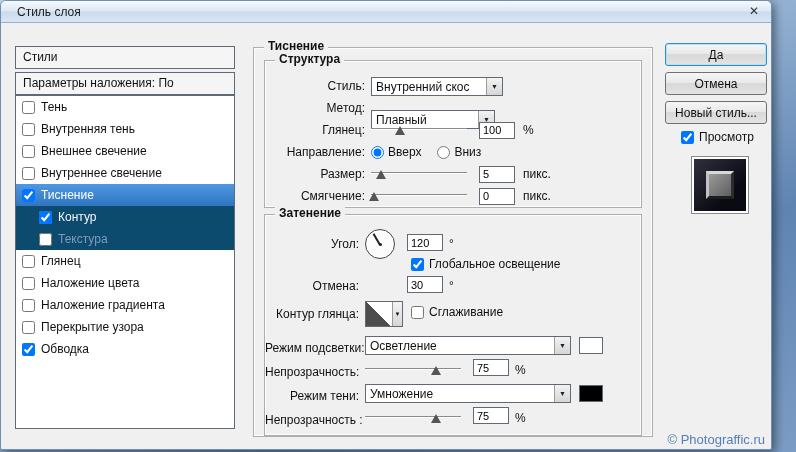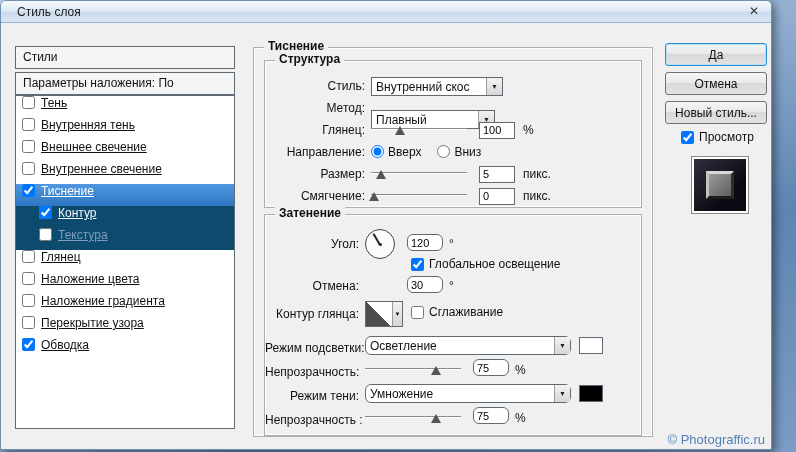--- a/index.html
+++ b/index.html
@@ -34,21 +34,21 @@
   .hdr-box {
     position:absolute; left:0; right:0; height:23px;
     border:1px solid #5f6a75; background:#f5f5f5;
     line-height:21px; padding-left:7px;
   }
   .hdr2 { top:26px; }
   .list-box {
     position:absolute; left:0; right:0; top:49px; bottom:0;
     border:1px solid #5f6a75; background:#fff; overflow:hidden;
   }
-  .lrow { display:flex; height:22px; padding-left:6px; gap:6px;text-decoration:underline; }
+  .lrow { display:flex; align-items:center; height:22px; padding-left:6px; gap:6px; }
   .lrow.sel { background:linear-gradient(#4f97e0,#2e76c1); color:#fff; }
   .lrow.sub { padding-left:23px; background:#0c4a6e; color:#f5f8fc; }
   .lrow.sub.dim { color:#7f9cbd; }
   input[type=checkbox], input[type=radio] { width:13px; height:13px; margin:0; flex:0 0 auto; }
 
   
   .group { position:absolute; border:1px solid #aeaeae; box-shadow:inset 0 0 0 1px #fdfdfd; }
   .legend {
     position:absolute; top:-9px; left:10px; background:#f0f0f0;
     padding:0 4px; font-weight:bold; white-space:nowrap;
@@ -76,26 +76,26 @@
     width:36px; height:17px; border:1px solid #5f6a75; background:#fff;
     font-family:"Liberation Sans",sans-serif; font-size:11px; padding:0 3px;
   }
   .slider { position:relative; width:96px; height:16px; margin-right:12px; }
   .track { position:absolute; left:0; right:0; top:6px; height:2px; background:#8a8a8a; border-bottom:1px solid #fff; }
   .thumb {
     position:absolute; top:4px; width:0; height:0; margin-left:-5px;
     border-left:5px solid transparent; border-right:5px solid transparent;
     border-bottom:9px solid #555;
   }
-  .radio-lb { display:flex; align-items:flex-start; gap:4px; margin-right:16px; }
+  .radio-lb { display:flex; align-items:flex-end; gap:4px; margin-right:16px; }
   .check-lb { display:flex; align-items:center; gap:5px; white-space:nowrap; }
 
   
   .sh-label { position:absolute; left:0; width:94px; text-align:right; white-space:nowrap; }
-  .sh-abs { position:absolute;border-radius:6px; }
+  .sh-abs { position:absolute; }
   .angle {
     position:absolute; width:30px; height:30px; border:1px solid #444;
     border-radius:50%; background:#fcfcfc;
   }
   .angle-line {
     position:absolute; left:50%; top:50%; width:13px; height:2px; background:#222;
     transform-origin:0 1px; transform:rotate(-120deg);
   }
   .angle-dot { position:absolute; left:50%; top:50%; width:3px; height:3px; margin:-1.5px 0 0 -1.5px; background:#222; border-radius:50%; }
   .contour { position:absolute; display:flex; width:38px; height:26px; border:1px solid #5f6a75; background:#fff; }

